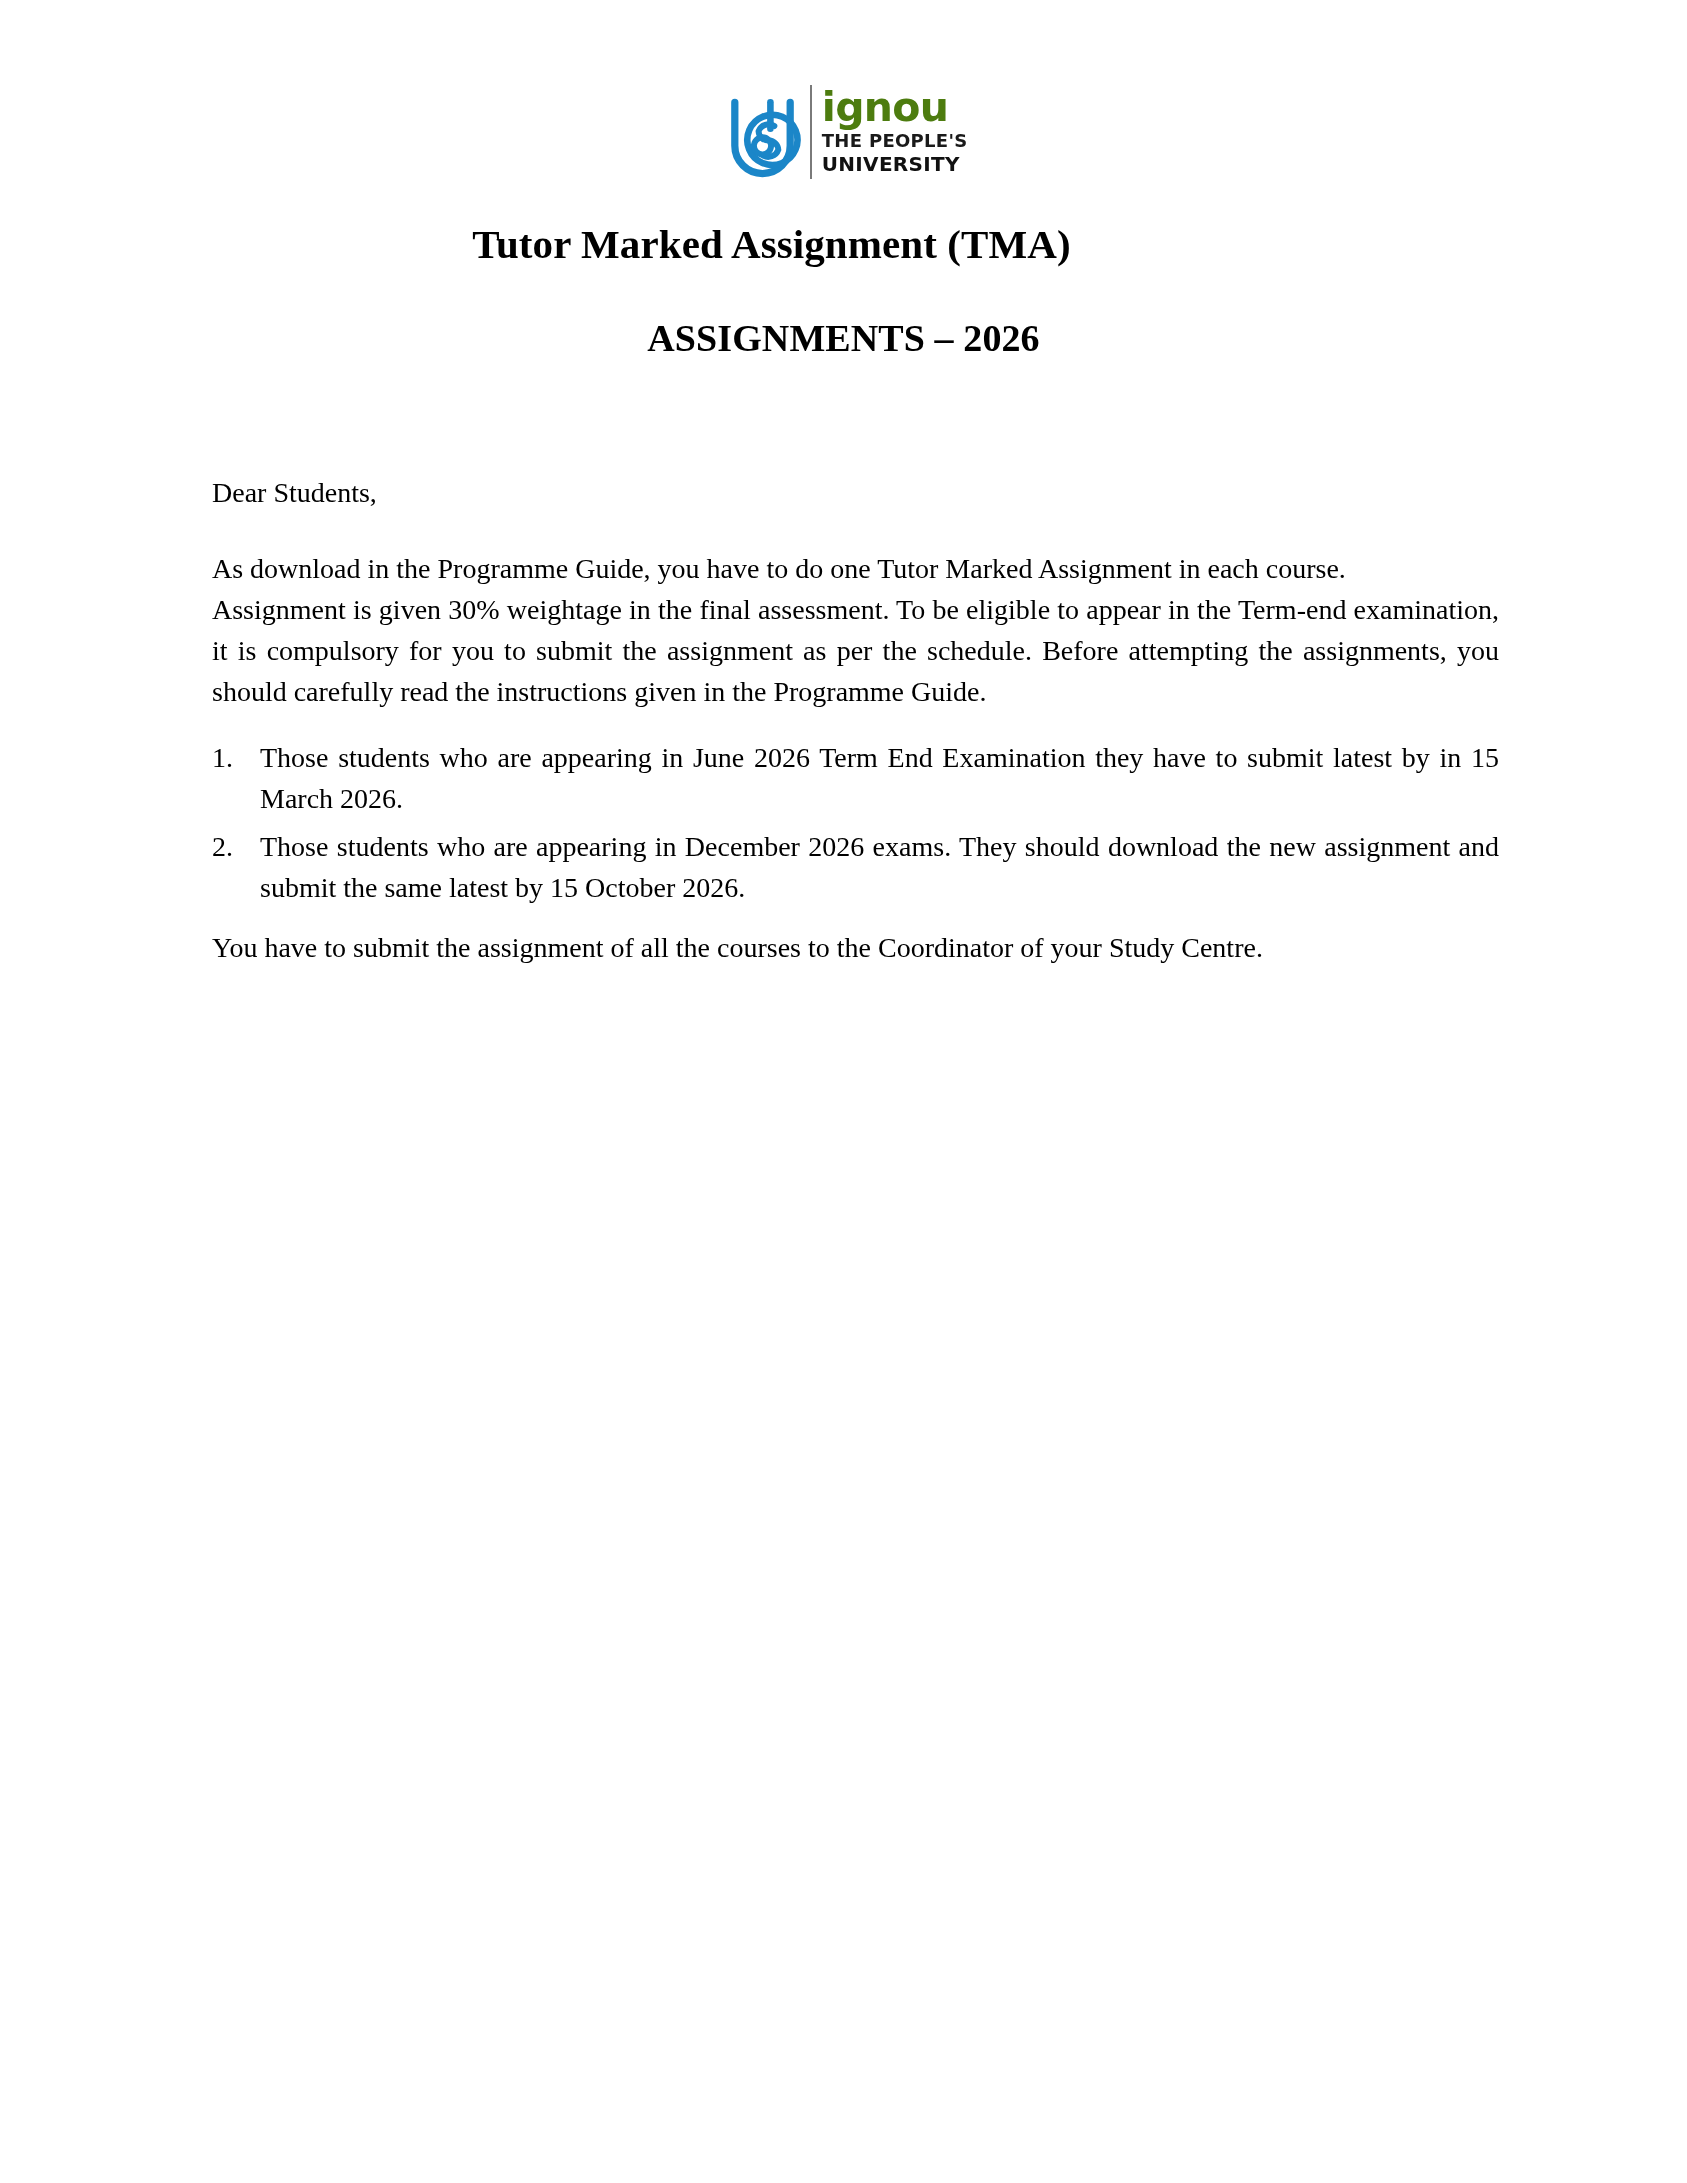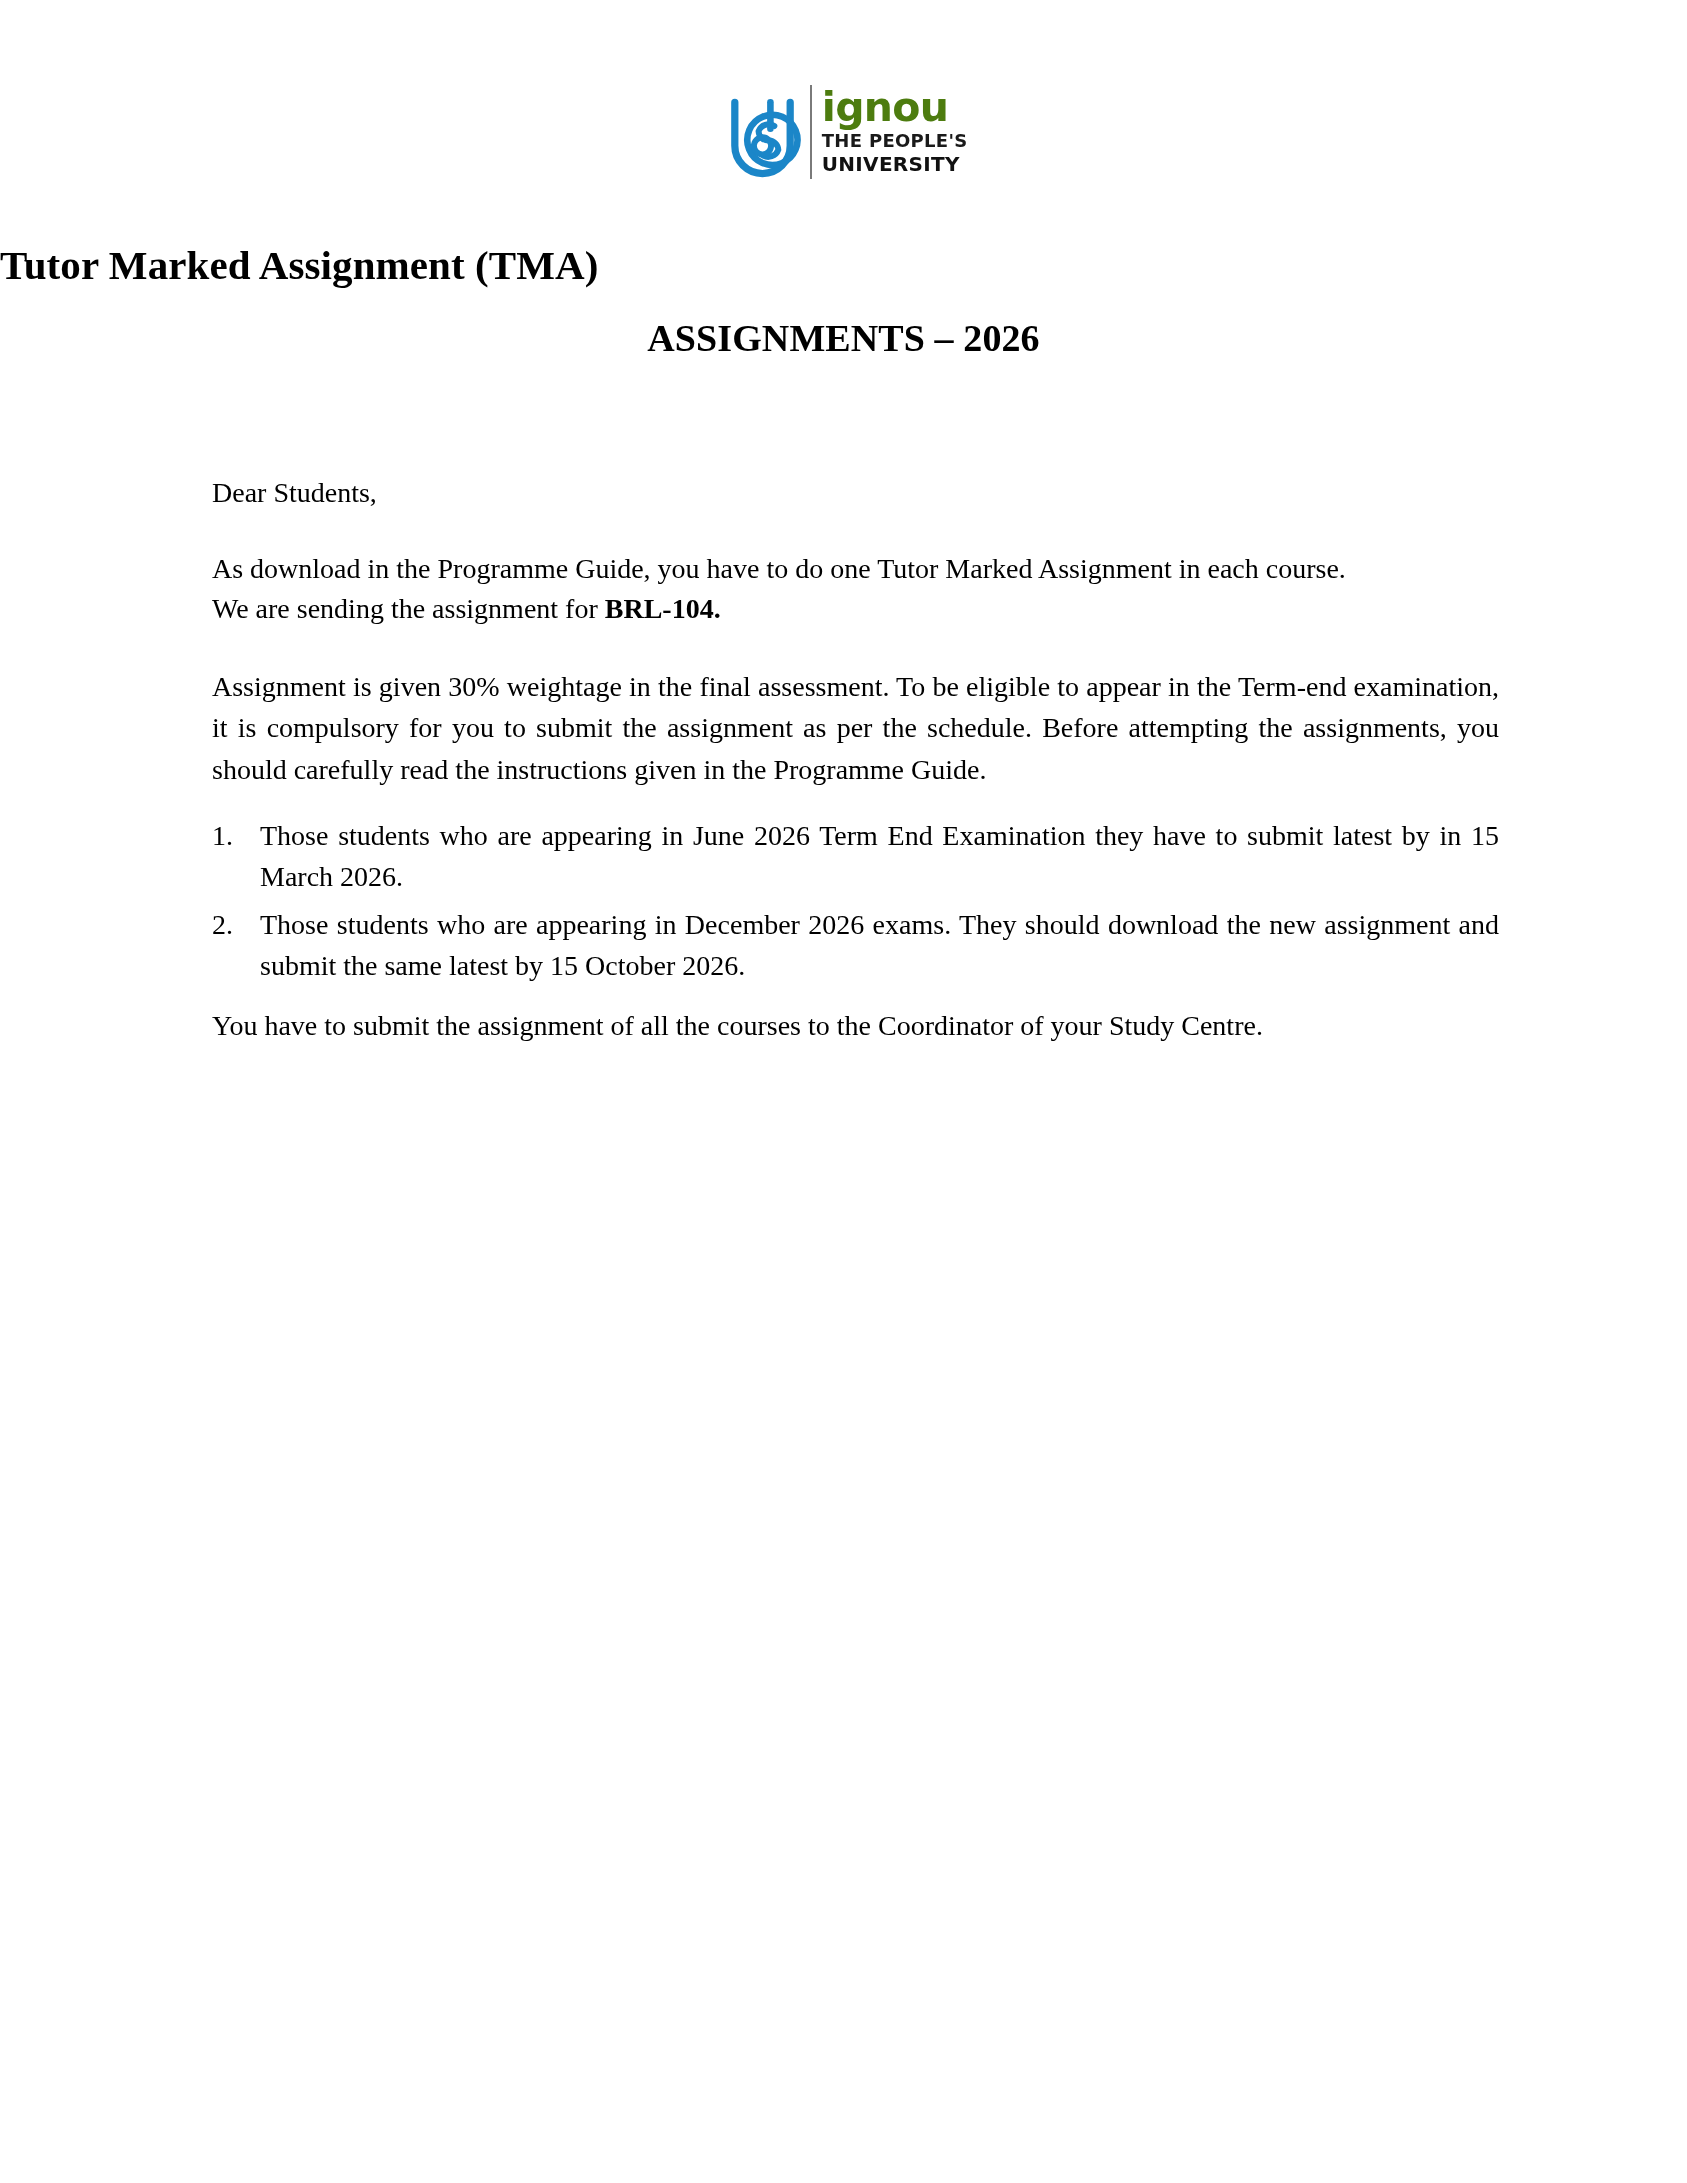--- a/index.html
+++ b/index.html
@@ -79,24 +79,24 @@
     font-family: "DejaVu Sans", "Liberation Sans", sans-serif;
     font-weight: 700;
     font-size: 20px;
     letter-spacing: 0.3px;
     color: #111111;
   }
 
   
   .title-main {
     position: absolute;
-    top: 241px;
+    top: 220px;
     left: 0;
     width: 1543px;
-    text-align: left;
+    text-align: center;
     font-size: 41px;
     font-weight: bold;
     letter-spacing: 0.1px;
   }
   .title-sub {
     position: absolute;
     top: 316px;
     left: 0;
     width: 1687px;
     text-align: center;
@@ -196,21 +196,20 @@
 
   <div class="title-main">Tutor Marked Assignment (TMA)</div>
   <div class="title-sub">ASSIGNMENTS – 2026</div>
 
   <div class="body-area">
 
     <p class="p-salutation">Dear Students,</p>
 
     <p class="p-intro">As download in the Programme Guide, you have to do one Tutor Marked Assignment in each course.</p>
 
-    <p class="p-sending"><span>We are sending the assignment for </span><b class="bold">BRL-104.</b></p>
 
     <p class="p-weightage">Assignment is given 30% weightage in the final assessment. To be eligible to appear in the Term-end examination, it is compulsory for you to submit the assignment as per the schedule. Before attempting the assignments, you should carefully read the instructions given in the Programme Guide.</p>
 
     <ol class="rules">
       <li>
         <span class="num">1.</span>
         <span class="txt">Those students who are appearing in June 2026 Term End Examination they have to submit latest by in 15 March 2026.</span>
       </li>
       <li>
         <span class="num">2.</span>

